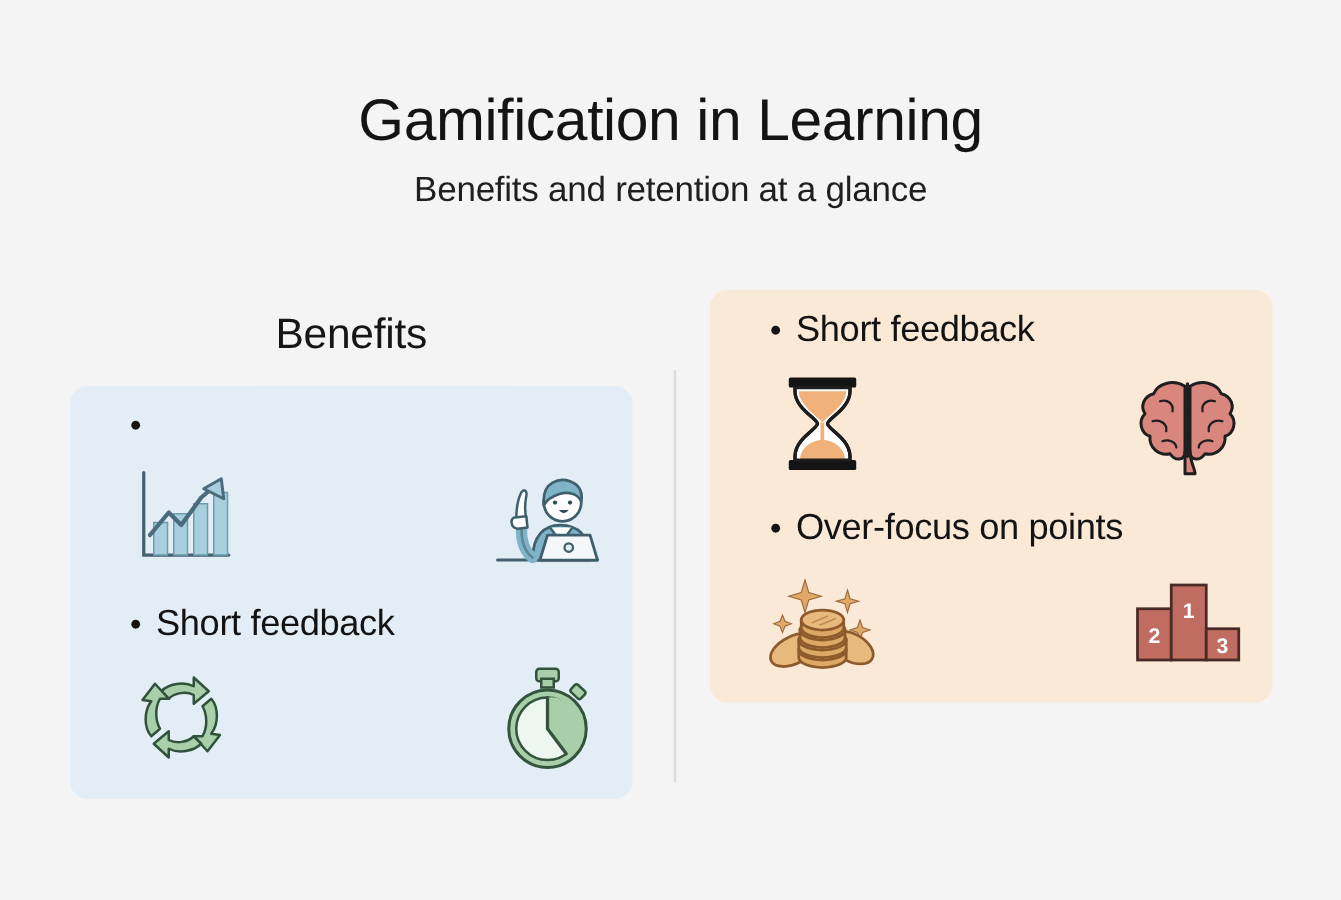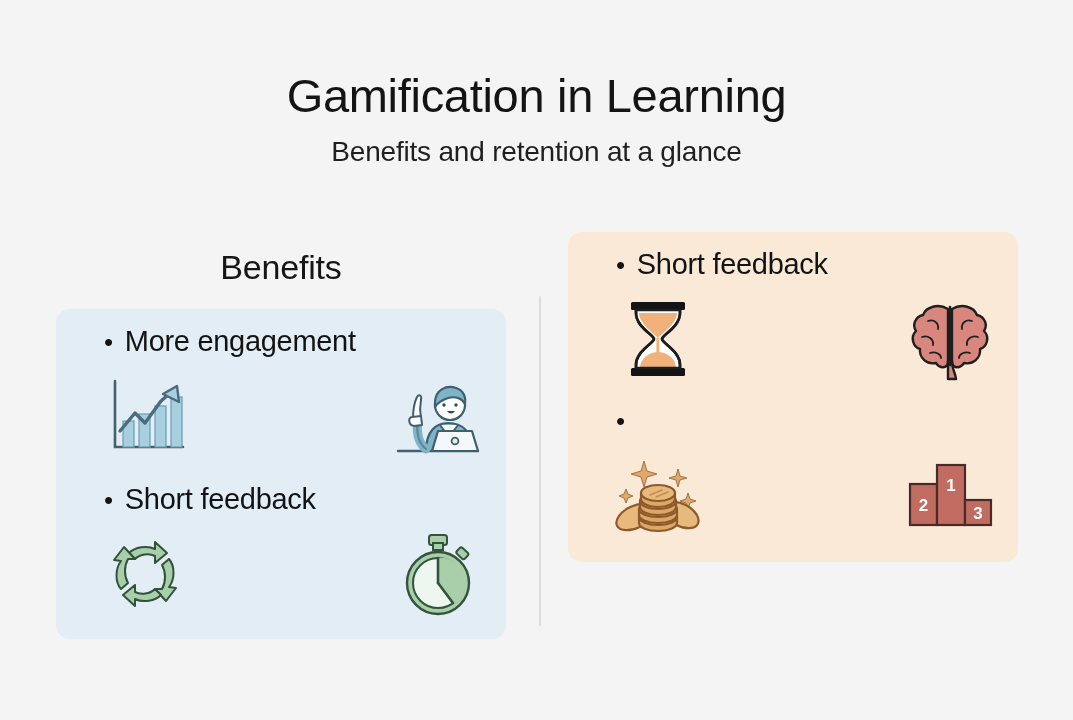--- a/index.html
+++ b/index.html
@@ -139,21 +139,20 @@
   <div class="columns">
 
     <div class="column left">
       <div class="column-heading">Benefits</div>
 
       <div class="panel benefits">
 
         <div class="bullet-row">
           <div class="bullet-text">
             <span class="bullet-dot">•</span>
-            <span>More engagement</span>
           </div>
           <div class="icon-pair">
             <div class="icon-slot slot-a">
               <svg width="86" height="86" viewBox="0 0 86 86">
 
                 <path d="M12 8 L12 74 L80 74" fill="none" stroke="#43616f" stroke-width="2.6" stroke-linecap="round"></path>
 
                 <rect x="20" y="48" width="11" height="26" fill="#a7cfdd" stroke="#6e9cae" stroke-width="1.2"></rect>
                 <rect x="36" y="41" width="11" height="33" fill="#a7cfdd" stroke="#6e9cae" stroke-width="1.2"></rect>
                 <rect x="52" y="33" width="11" height="41" fill="#a7cfdd" stroke="#6e9cae" stroke-width="1.2"></rect>
@@ -284,20 +283,21 @@
                   <path d="M62 58 C57 56 51 59 51 63"></path>
                 </g>
               </svg>
             </div>
           </div>
         </div>
 
         <div class="bullet-row">
           <div class="bullet-text">
             <span class="bullet-dot">•</span>
+            <span>Over-focus on points</span>
           </div>
           <div class="icon-pair">
             <div class="icon-slot slot-a">
               <svg width="96" height="86" viewBox="0 0 96 86">
 
                 <g fill="#e0a869" stroke="#9a6a3a" stroke-width="0.9">
                   <path d="M34 10 L37 20 L47 23 L37 26 L34 36 L31 26 L21 23 L31 20 Z"></path>
                   <path d="M68 18 L70 25 L77 27 L70 29 L68 36 L66 29 L59 27 L66 25 Z"></path>
                   <path d="M78 42 L80 48 L86 50 L80 52 L78 58 L76 52 L70 50 L76 48 Z"></path>
                   <path d="M16 38 L18 43 L23 45 L18 47 L16 52 L14 47 L9 45 L14 43 Z"></path>

